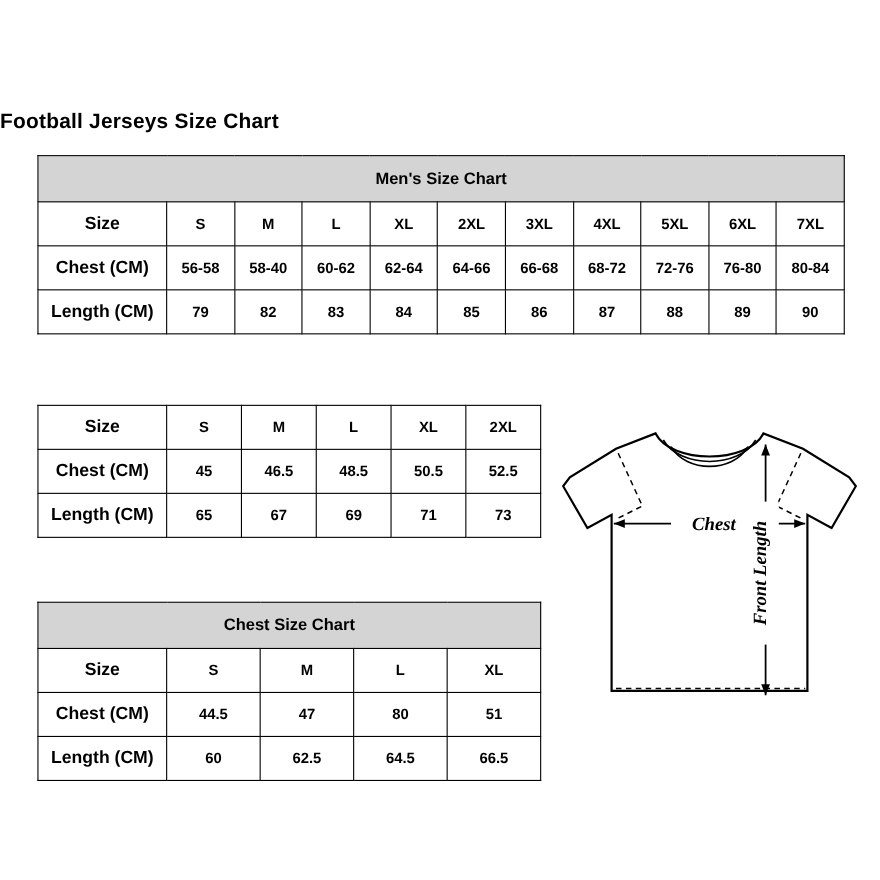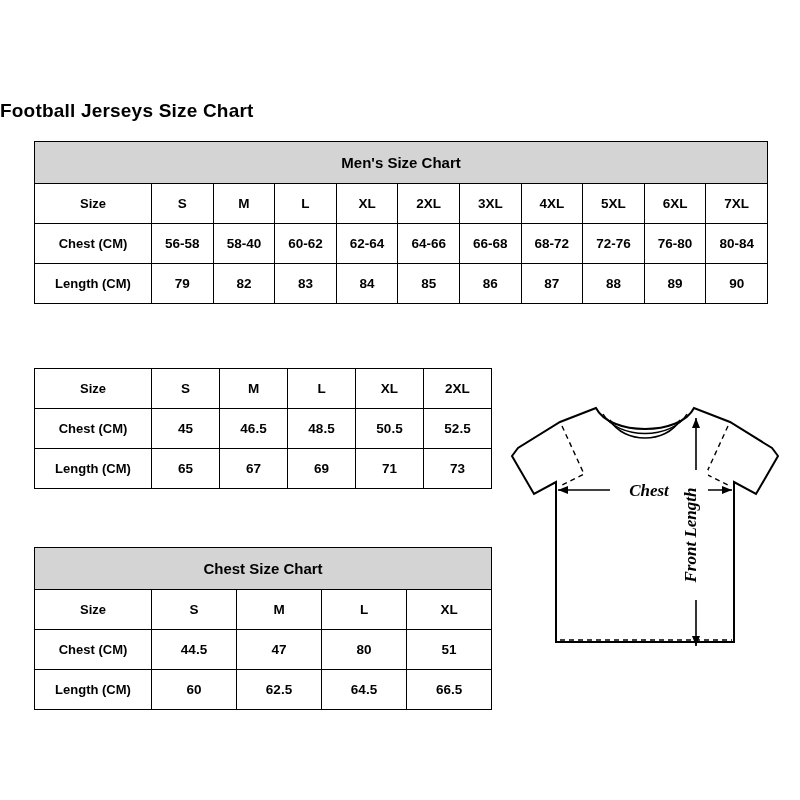--- a/index.html
+++ b/index.html
@@ -45,21 +45,21 @@
     background: #ffffff;
     white-space: nowrap;
   }
   table.size-table .caption-cell {
     background: #d4d4d4;
     font-size: 15px;
     font-weight: bold;
     height: 41px;
   }
   table.size-table .row-label {
-    font-size: 13px;
+    font-size: 16px;
   }
 
   
   #mens-table {
     top: 141px;
     left: 34px;
     width: 733px;
   }
   #mens-table col.label-col { width: 117px; }
   #mens-table col.data-col  { width: 61.6px; }
@@ -79,21 +79,21 @@
     left: 34px;
     width: 457px;
   }
   #youth-table col.label-col { width: 117px; }
   #youth-table col.data-col  { width: 85px; }
 
   
   #shirt-diagram {
     position: absolute;
     left: 500px;
-    top: 390px;
+    top: 376px;
     width: 290px;
     height: 300px;
     text-align: center;
   }
   #shirt-diagram svg {
     display: block;
   }
   .shirt-label {
     font-family: "Liberation Serif", serif;
     font-style: italic;

